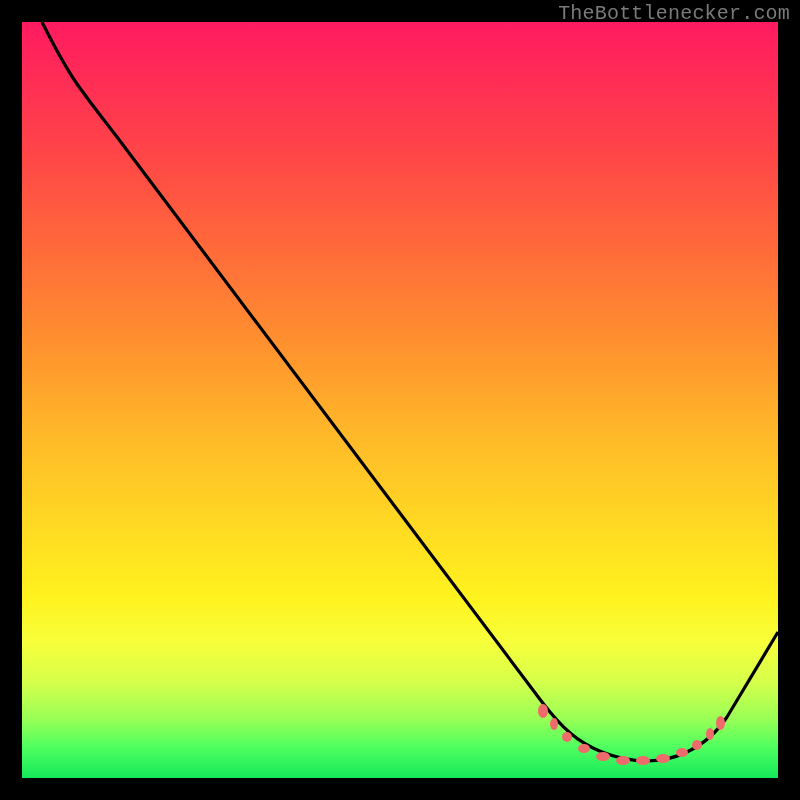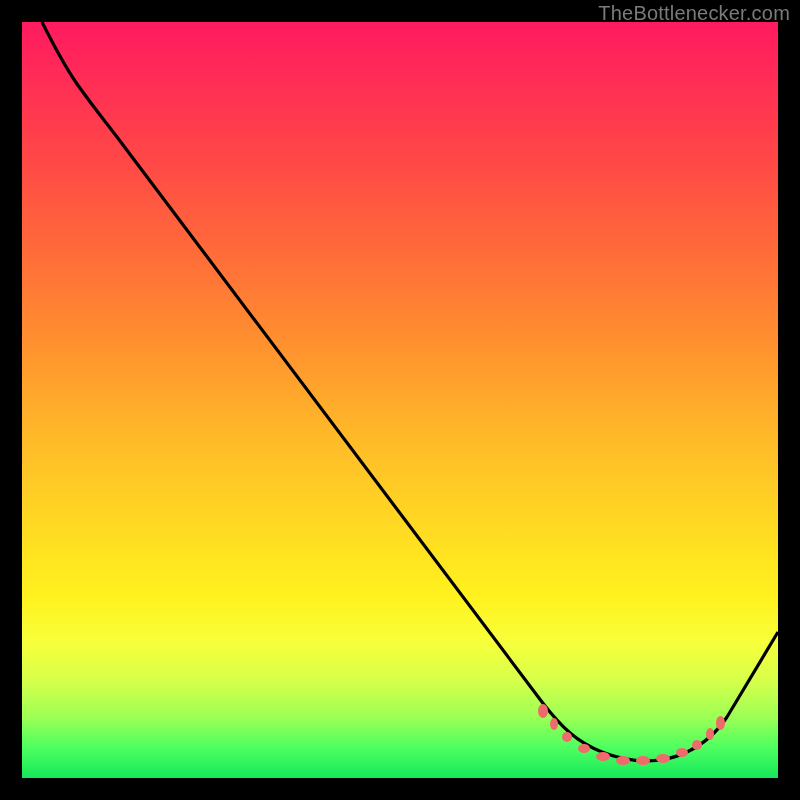--- a/index.html
+++ b/index.html
@@ -64,20 +64,21 @@
   }
   .watermark {
     position: absolute;
     top: 2px;
     right: 10px;
     color: #7a7a7a;
     font-size: 20px;
     font-weight: 500;
     letter-spacing: 0.2px;
     user-select: none;
+    font-family: Liberation Mono, monospace;
   }
 </style>
 </head>
 <body>
 
 <div class="stage">
   <div class="watermark">TheBottlenecker.com</div>
 
   <div class="plot-area">
 

